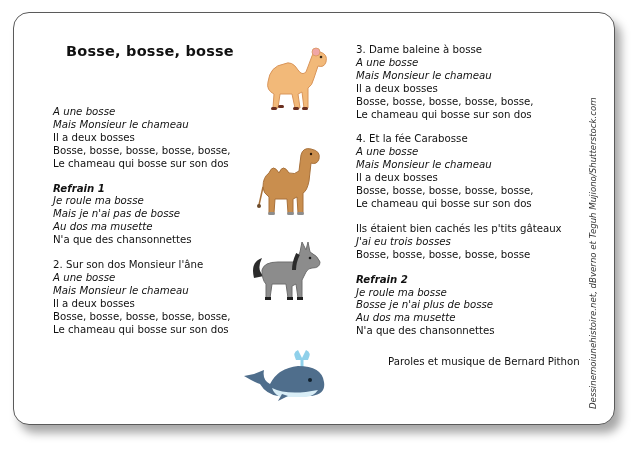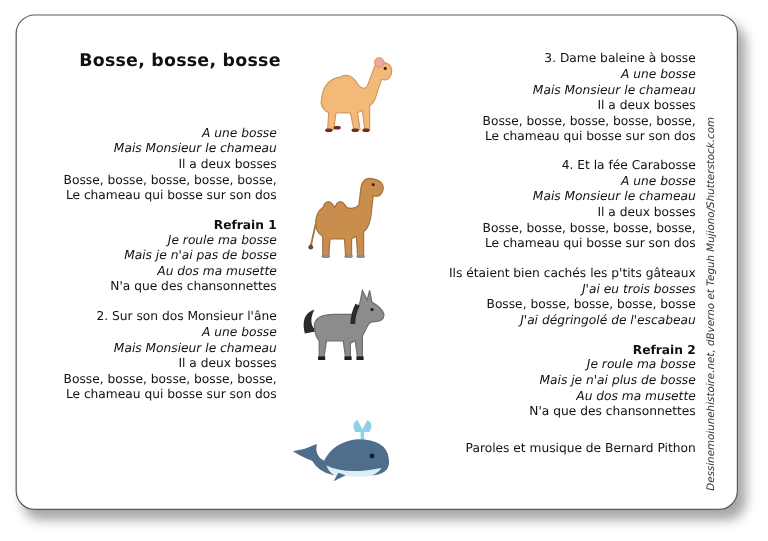--- a/index.html
+++ b/index.html
@@ -14,23 +14,23 @@
       box-sizing: border-box;
     }
     .title {
       position: absolute; left: 66px; top: 43px; font-size: 14.5px; font-weight: bold;
       letter-spacing: 0.2px; white-space: nowrap;
     }
     .col { position: absolute; font-size: 10.2px; line-height: 12.9px; white-space: nowrap; }
     .col-left { left: 53px; top: 106px; }
     .col-right { left: 356px; top: 44px; }
     .stanza { margin: 0 0 12px 0; }
-    .line { display: block; text-align: right; }
+    .line { display: block; }
     .it { font-style: italic; }
-    .heading { font-weight: bold; }
+    .heading { font-weight: bold; font-style: italic; }
     .credit { margin-top: 18px; display: block; margin-left: 32px; }
     .illus { position: absolute; }
     .vert {
       position: absolute; left: 588px; top: 409px; transform-origin: 0 0; transform: rotate(-90deg);
       font-size: 8.6px; font-style: italic; color: #333; white-space: nowrap;
     }
   </style>
 </head>
 <body>
 
@@ -77,26 +77,25 @@
     <span class="line it">A une bosse</span>
     <span class="line it">Mais Monsieur le chameau</span>
     <span class="line">Il a deux bosses</span>
     <span class="line">Bosse, bosse, bosse, bosse, bosse,</span>
     <span class="line">Le chameau qui bosse sur son dos</span>
   </div>
   <div class="stanza">
     <span class="line">Ils étaient bien cachés les p'tits gâteaux</span>
     <span class="line it">J'ai eu trois bosses</span>
     <span class="line">Bosse, bosse, bosse, bosse, bosse</span>
-    <span class="line it">J'ai dégringolé de l'escabeau</span>
   </div>
   <div class="stanza">
     <span class="line heading">Refrain 2</span>
     <span class="line it">Je roule ma bosse</span>
-    <span class="line it">Mais je n'ai plus de bosse</span>
+    <span class="line it">Bosse je n'ai plus de bosse</span>
     <span class="line it">Au dos ma musette</span>
     <span class="line">N'a que des chansonnettes</span>
   </div>
   <span class="credit">Paroles et musique de Bernard Pithon</span>
 </div>
 
 <svg class="illus" style="left:258px;top:42px" width="72" height="76" viewBox="0 0 72 76">
   <path d="M10 40 Q12 24 26 22 Q34 18 40 28 Q44 34 48 30 L54 14 Q56 8 62 10 Q70 12 68 20 Q66 26 60 24 L56 36 Q54 44 50 46 L50 66 L46 66 L44 50 L40 52 L42 66 L37 66 L34 52 L22 52 L20 66 L15 66 L16 52 Q8 48 10 40 Z" fill="#f2b979" stroke="#d9955a" stroke-width="1"></path>
   <ellipse cx="58" cy="10" rx="4" ry="4" fill="#f0a6a6" stroke="#d9955a" stroke-width="0.8"></ellipse>
   <circle cx="63" cy="15" r="1.3" fill="#3a2a1a"></circle>

